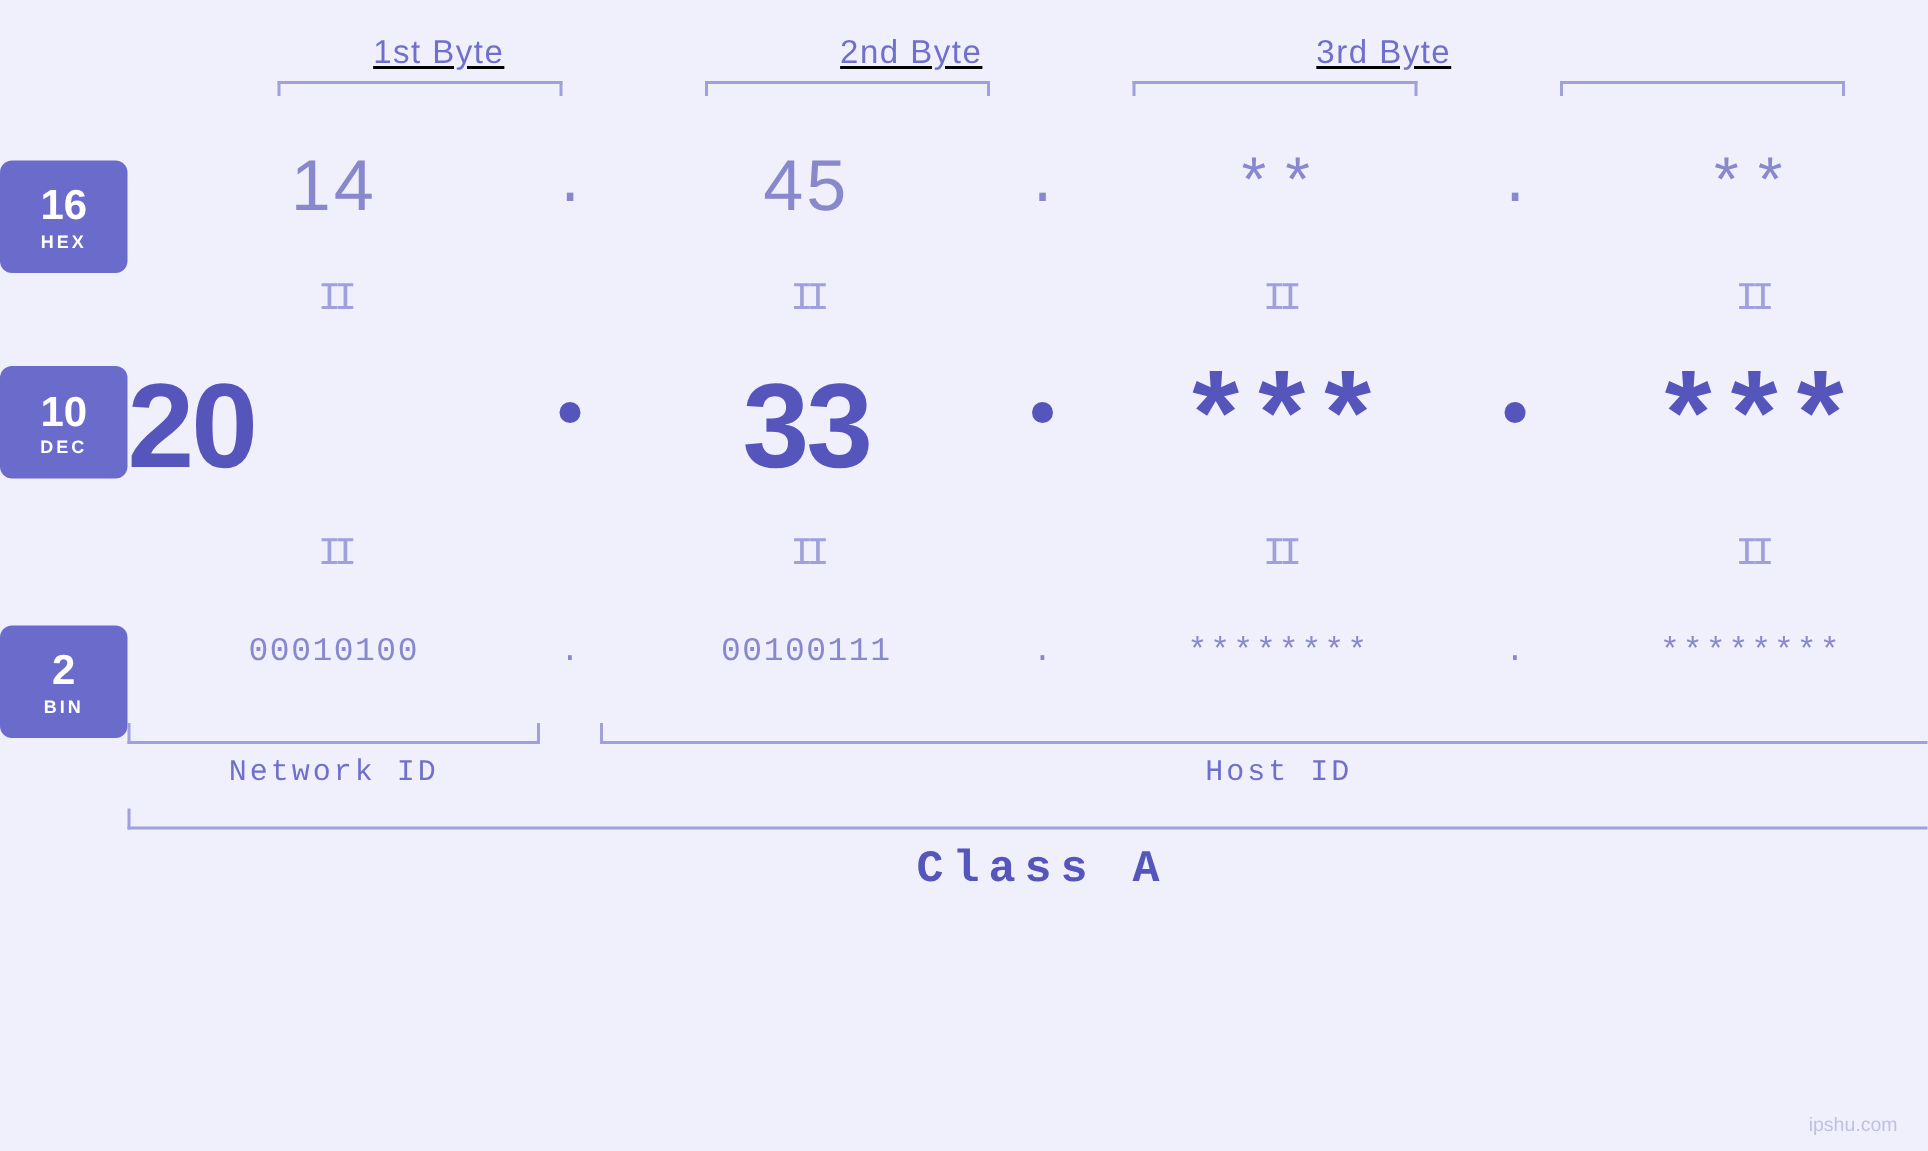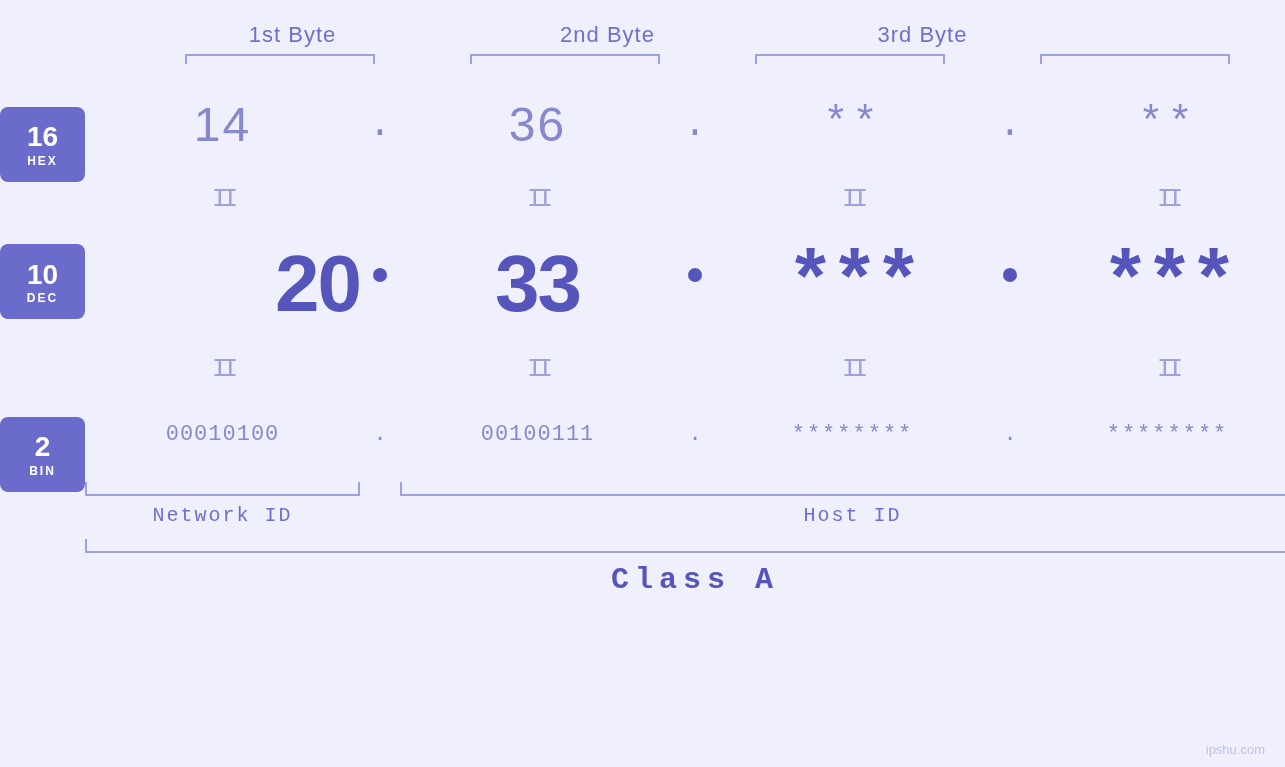--- a/index.html
+++ b/index.html
@@ -107,21 +107,21 @@
       border-top: 2px solid #a0a0dd;
       border-left: 2px solid #a0a0dd;
       border-right: 2px solid #a0a0dd;
     }
   </style>
 </head>
 <body>
 
 <div class="container">
 
-  <div style="display:flex; margin-left:155px; padding-top:22px; padding-right:25px;">
+  <div style="display:flex; margin-left:155px; padding-top:22px; padding-right:25px;text-decoration:underline;">
     <div class="byte-header">1st Byte</div>
     <div style="width:40px;"></div>
     <div class="byte-header">2nd Byte</div>
     <div style="width:40px;"></div>
     <div class="byte-header">3rd Byte</div>
     <div style="width:40px;"></div>
   </div>
 
   <div style="display:flex; margin-left:155px; padding-right:25px; margin-top:6px;">
     <div style="width:275px; display:flex; justify-content:center;">
@@ -172,21 +172,21 @@
     </div>
 
     <div style="flex:1; display:flex; flex-direction:column; padding-right:25px;">
 
       <div style="height:100px; display:flex; align-items:center;">
         <div style="width:275px; text-align:center;">
           <span class="hex-value">14</span>
         </div>
         <div style="width:40px; text-align:center; font-size:38px; color:#8888cc;">.</div>
         <div style="width:275px; text-align:center;">
-          <span class="hex-value">36</span>
+          <span class="hex-value">45</span>
         </div>
         <div style="width:40px; text-align:center; font-size:38px; color:#8888cc;">.</div>
         <div style="width:275px; text-align:center;">
           <span class="asterisk-hex">**</span>
         </div>
         <div style="width:40px; text-align:center; font-size:38px; color:#8888cc;">.</div>
         <div style="width:275px; text-align:center;">
           <span class="asterisk-hex">**</span>
         </div>
       </div>
@@ -195,21 +195,21 @@
         <div style="width:275px; text-align:center; font-size:26px; color:#a0a0dd; letter-spacing:-5px;">II</div>
         <div style="width:40px;"></div>
         <div style="width:275px; text-align:center; font-size:26px; color:#a0a0dd; letter-spacing:-5px;">II</div>
         <div style="width:40px;"></div>
         <div style="width:275px; text-align:center; font-size:26px; color:#a0a0dd; letter-spacing:-5px;">II</div>
         <div style="width:40px;"></div>
         <div style="width:275px; text-align:center; font-size:26px; color:#a0a0dd; letter-spacing:-5px;">II</div>
       </div>
 
       <div style="height:120px; display:flex; align-items:center;">
-        <div style="width:275px; text-align:right;">
+        <div style="width:275px; text-align:left;">
           <span class="dec-value">20</span>
         </div>
         <div style="width:40px; display:flex; align-items:flex-end; justify-content:center; padding-bottom:18px;">
           <div style="width:14px; height:14px; background:#5555bb; border-radius:50%;"></div>
         </div>
         <div style="width:275px; text-align:center;">
           <span class="dec-value">33</span>
         </div>
         <div style="width:40px; display:flex; align-items:flex-end; justify-content:center; padding-bottom:18px;">
           <div style="width:14px; height:14px; background:#5555bb; border-radius:50%;"></div>

